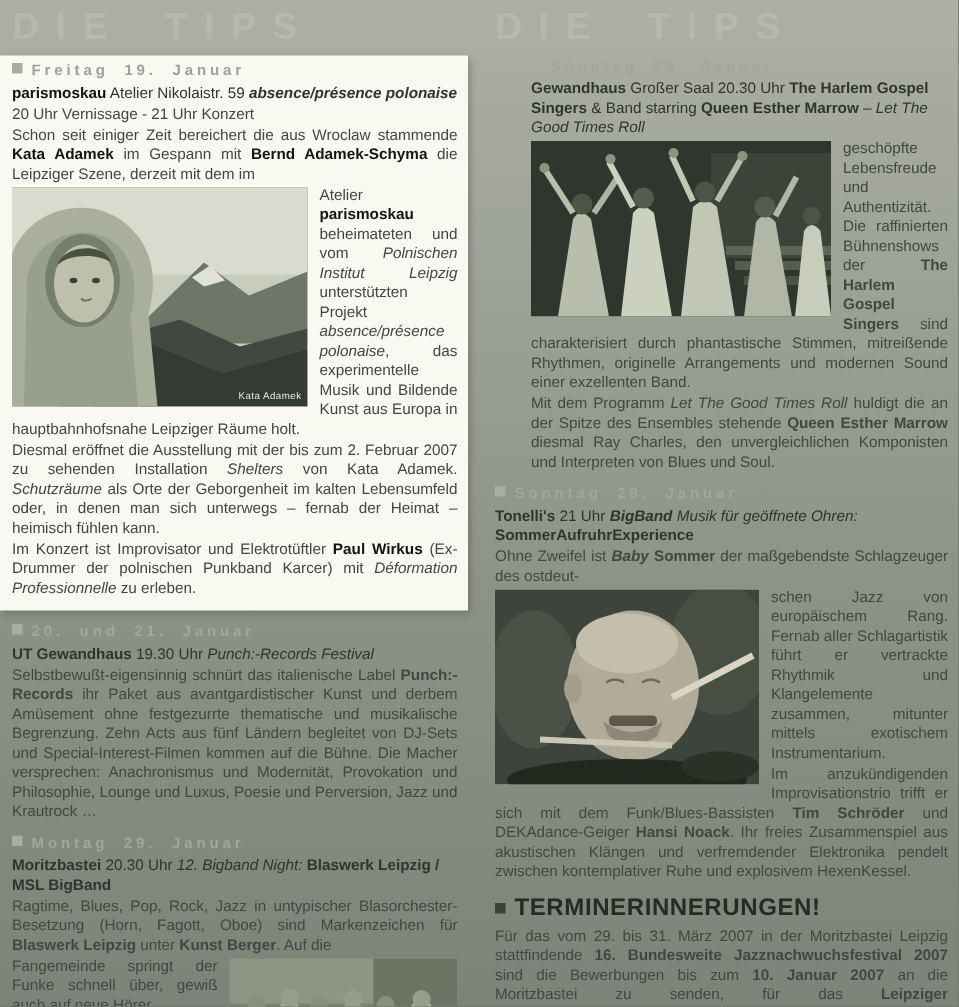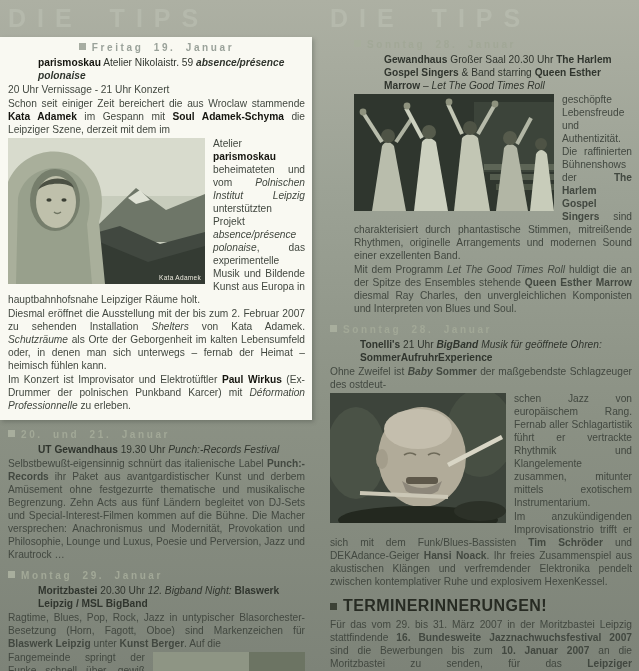--- a/index.html
+++ b/index.html
@@ -27,32 +27,32 @@
     box-shadow:2px 2px 4px rgba(40,45,38,.25);
   }
 
   .section { margin-top:9px; overflow:hidden; }
   .col-right .section.first { margin-top:7px;padding-left:24px; }
 
   .date-hdr {
     font-size:10px; font-weight:bold; letter-spacing:2.6px; word-spacing:5px;
     white-space:nowrap; margin-bottom:3px;
   }
-  .hdr-onwhite { color:#9aa29a;text-align:center; }
+  .hdr-onwhite { color:#9aa29a; }
   .hdr-ongray  { color:#a2a897; }
   .hdr-dark    { color:#272b23; letter-spacing:.4px; word-spacing:0; font-size:16px; }
   .bullet {
     display:inline-block; width:7px; height:7px; margin-right:6px;
     vertical-align:1px; background:currentColor;
   }
   .hdr-onwhite .bullet { background:#a7ada2; }
   .hdr-ongray  .bullet { background:#a8ae9d; }
   .hdr-dark    .bullet { background:#3c4136; }
 
-  .evt-title { font-size:10.2px; line-height:13px; color:#30352e;margin-left:30px; }
+  .evt-title { font-size:10.2px; line-height:13px; color:#30352e; }
   .para { font-size:10.2px; line-height:13px; text-align:justify; margin-top:1px; }
   .whitebox .para { color:#3a3a34; }
   .whitebox .run-b { color:#15150f; }
   .col .para { color:#424840; }
   .run-b  { font-weight:bold; }
   .run-i  { font-style:italic; }
   .run-bi { font-weight:bold; font-style:italic; }
 
   .ph { position:relative; background:#858c7d; overflow:hidden; }
   .ph svg { display:block; }
@@ -68,21 +68,21 @@
 
 <div id="page">
 
   <div class="col col-left">
     <div class="die-tips">DIE TIPS</div>
 
     <div class="whitebox">
       <div class="date-hdr hdr-onwhite"><span class="bullet"></span><span>Freitag 19. Januar</span></div>
       <div class="evt-title"><span class="run-b">parismoskau</span><span class="run-r"> Atelier Nikolaistr. 59 </span><span class="run-bi">absence/présence polonaise</span></div>
       <div class="para">20 Uhr Vernissage - 21 Uhr Konzert</div>
-      <div class="para"><span class="run-r">Schon seit einiger Zeit bereichert die aus Wroclaw stammende </span><span class="run-b">Kata Adamek</span><span class="run-r"> im Gespann mit </span><span class="run-b">Soul Adamek-Schyma</span><span class="run-r"> die Leipziger Szene, derzeit mit dem im</span></div>
+      <div class="para"><span class="run-r">Schon seit einiger Zeit bereichert die aus Wroclaw stammende </span><span class="run-b">Kata Adamek</span><span class="run-r"> im Gespann mit </span><span class="run-b">Bernd Adamek-Schyma</span><span class="run-r"> die Leipziger Szene, derzeit mit dem im</span></div>
 
       <div class="ph ph-left" style="width:197px;height:146px;">
         <svg width="197" height="146" viewBox="0 0 197 146" aria-hidden="true">
           <rect x="0" y="0" width="197" height="146" fill="#c7ccbc"></rect>
           <rect x="0" y="0" width="197" height="58" fill="#d8dbcd"></rect>
           <polygon points="85,92 128,50 158,72 197,56 197,104 70,104" fill="#6e7668"></polygon>
           <polygon points="120,60 132,52 142,62 128,66" fill="#dfe2d5"></polygon>
           <polygon points="55,146 62,102 112,88 152,106 197,94 197,146" fill="#414840"></polygon>
           <polygon points="30,146 82,100 140,124 197,108 197,146" fill="#343b33"></polygon>
           <path d="M0,146 L0,44 C14,10 58,4 80,28 C94,42 97,62 91,84 L97,146 Z" fill="#a9af9b"></path>

